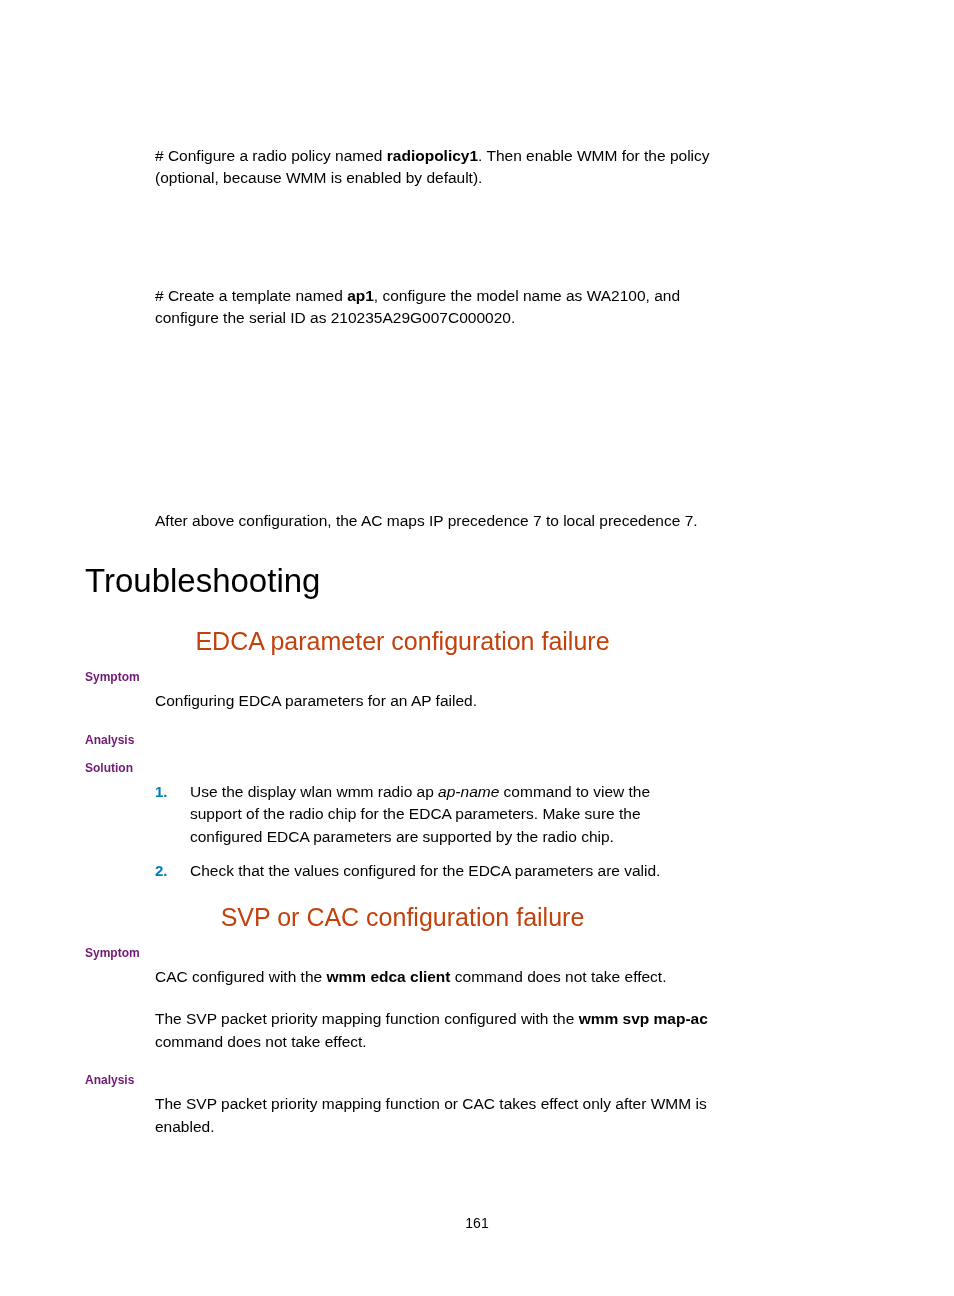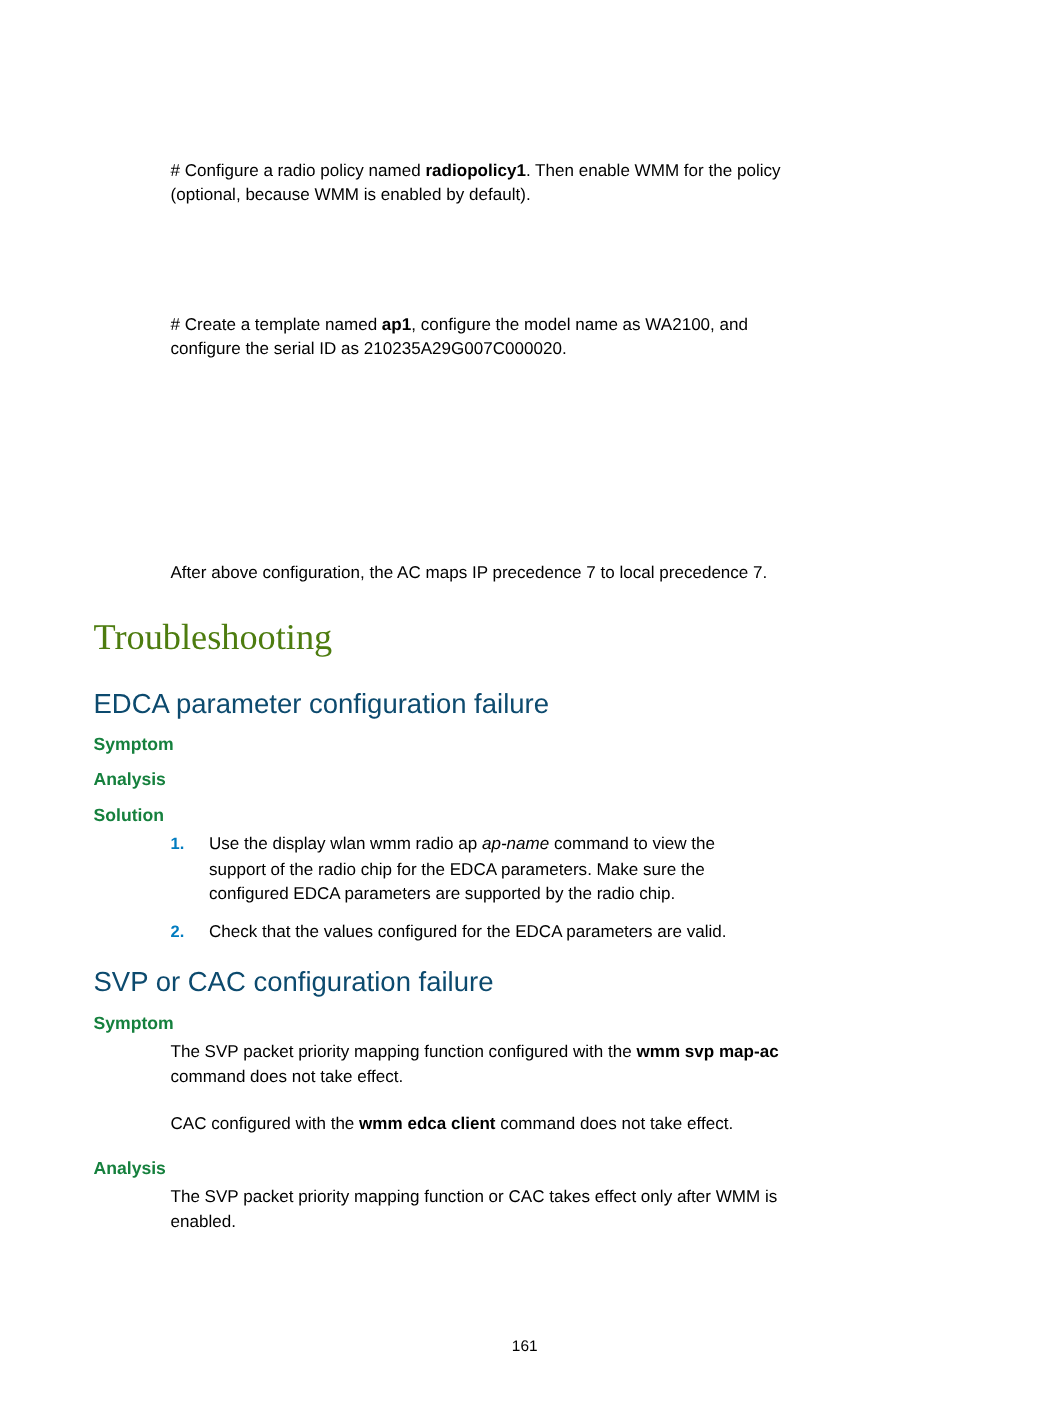--- a/index.html
+++ b/index.html
@@ -22,34 +22,34 @@
     font-size: 15.5px;
     line-height: 1.45;
     margin: 0 0 20px 0;
     padding-left: 70px;
     color: #000;
   }
   .body-text .bold { font-weight: bold; }
   .h1 {
     font-size: 33px;
     font-weight: normal;
-    color: #4d7c0f;
+    color: #000000;
     margin: 30px 0 27px 0;
-    font-family: Liberation Serif, serif;
   }
   .h2 {
     font-size: 25px;
     font-weight: normal;
-    color: #0c4a6e;
+    color: #c2410c;
     margin: 18px 0 8px 0;
+    text-align: center;
   }
   .h3 {
-    font-size: 16px;
+    font-size: 12px;
     font-weight: bold;
-    color: #15803d;
+    color: #701a75;
     margin: 14px 0 6px 0;
   }
   ol.numbered {
     list-style: none;
     padding: 0 0 0 70px;
     margin: 0 17px 20px 0;
     counter-reset: item;
   }
   ol.numbered > li {
     position: relative;
@@ -102,38 +102,39 @@
 
   <div class="gap-xl"></div>
 
   <p class="body-text">After above configuration, the AC maps IP precedence 7 to local precedence 7.</p>
 
   <h1 class="h1">Troubleshooting</h1>
 
   <h2 class="h2">EDCA parameter configuration failure</h2>
 
   <h3 class="h3">Symptom</h3>
+  <p class="body-text">Configuring EDCA parameters for an AP failed.</p>
 
   <h3 class="h3">Analysis</h3>
 
   <h3 class="h3">Solution</h3>
   <ol class="numbered">
     <li>
       <span>Use the </span><span class="bold">display wlan wmm radio ap</span><span class="italic"> ap-name</span><span> command to view the support of the radio chip for the EDCA parameters. Make sure the configured EDCA parameters are supported by the radio chip.</span>
     </li>
     <li>Check that the values configured for the EDCA parameters are valid.</li>
   </ol>
 
   <h2 class="h2">SVP or CAC configuration failure</h2>
 
   <h3 class="h3">Symptom</h3>
   <p class="body-text">
-    <span>The SVP packet priority mapping function configured with the </span><span class="bold">wmm svp map-ac</span><span> command does not take effect.</span>
+    <span>CAC configured with the </span><span class="bold">wmm edca client</span><span> command does not take effect.</span>
   </p>
   <p class="body-text">
-    <span>CAC configured with the </span><span class="bold">wmm edca client</span><span> command does not take effect.</span>
+    <span>The SVP packet priority mapping function configured with the </span><span class="bold">wmm svp map-ac</span><span> command does not take effect.</span>
   </p>
 
   <h3 class="h3">Analysis</h3>
   <p class="body-text">The SVP packet priority mapping function or CAC takes effect only after WMM is enabled.</p>
 
   <div class="page-number">161</div>
 </div>
 
 </body></html>

